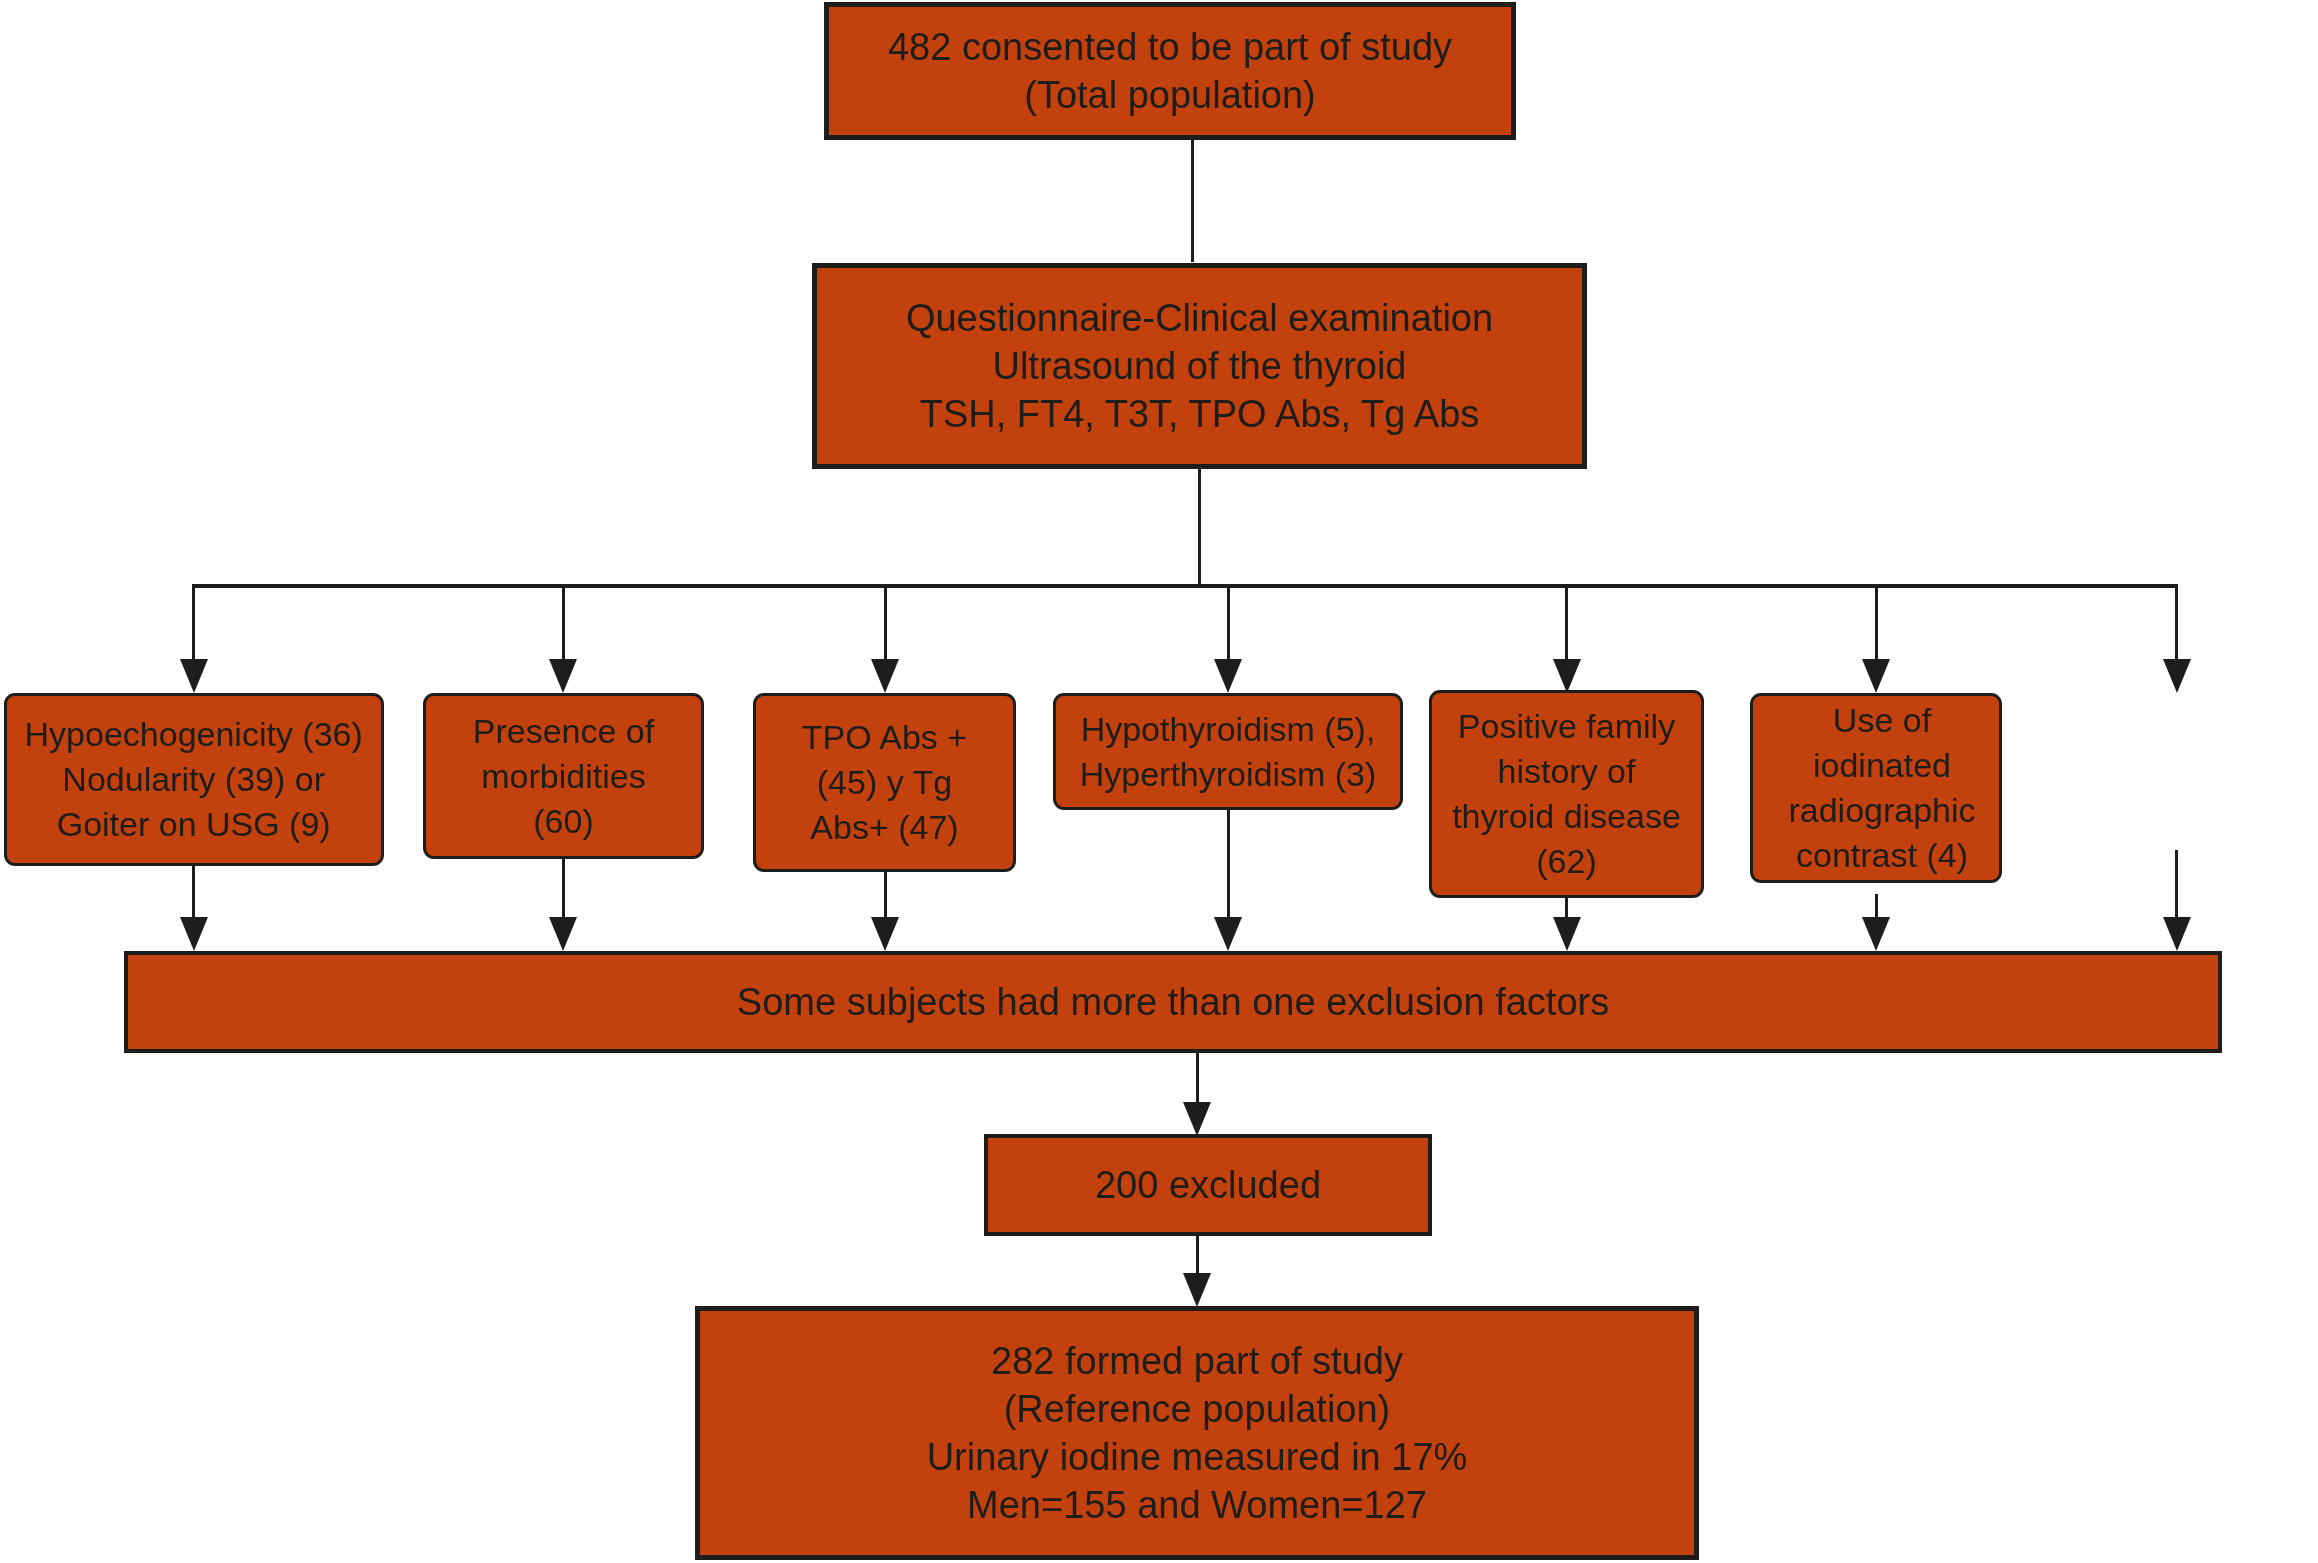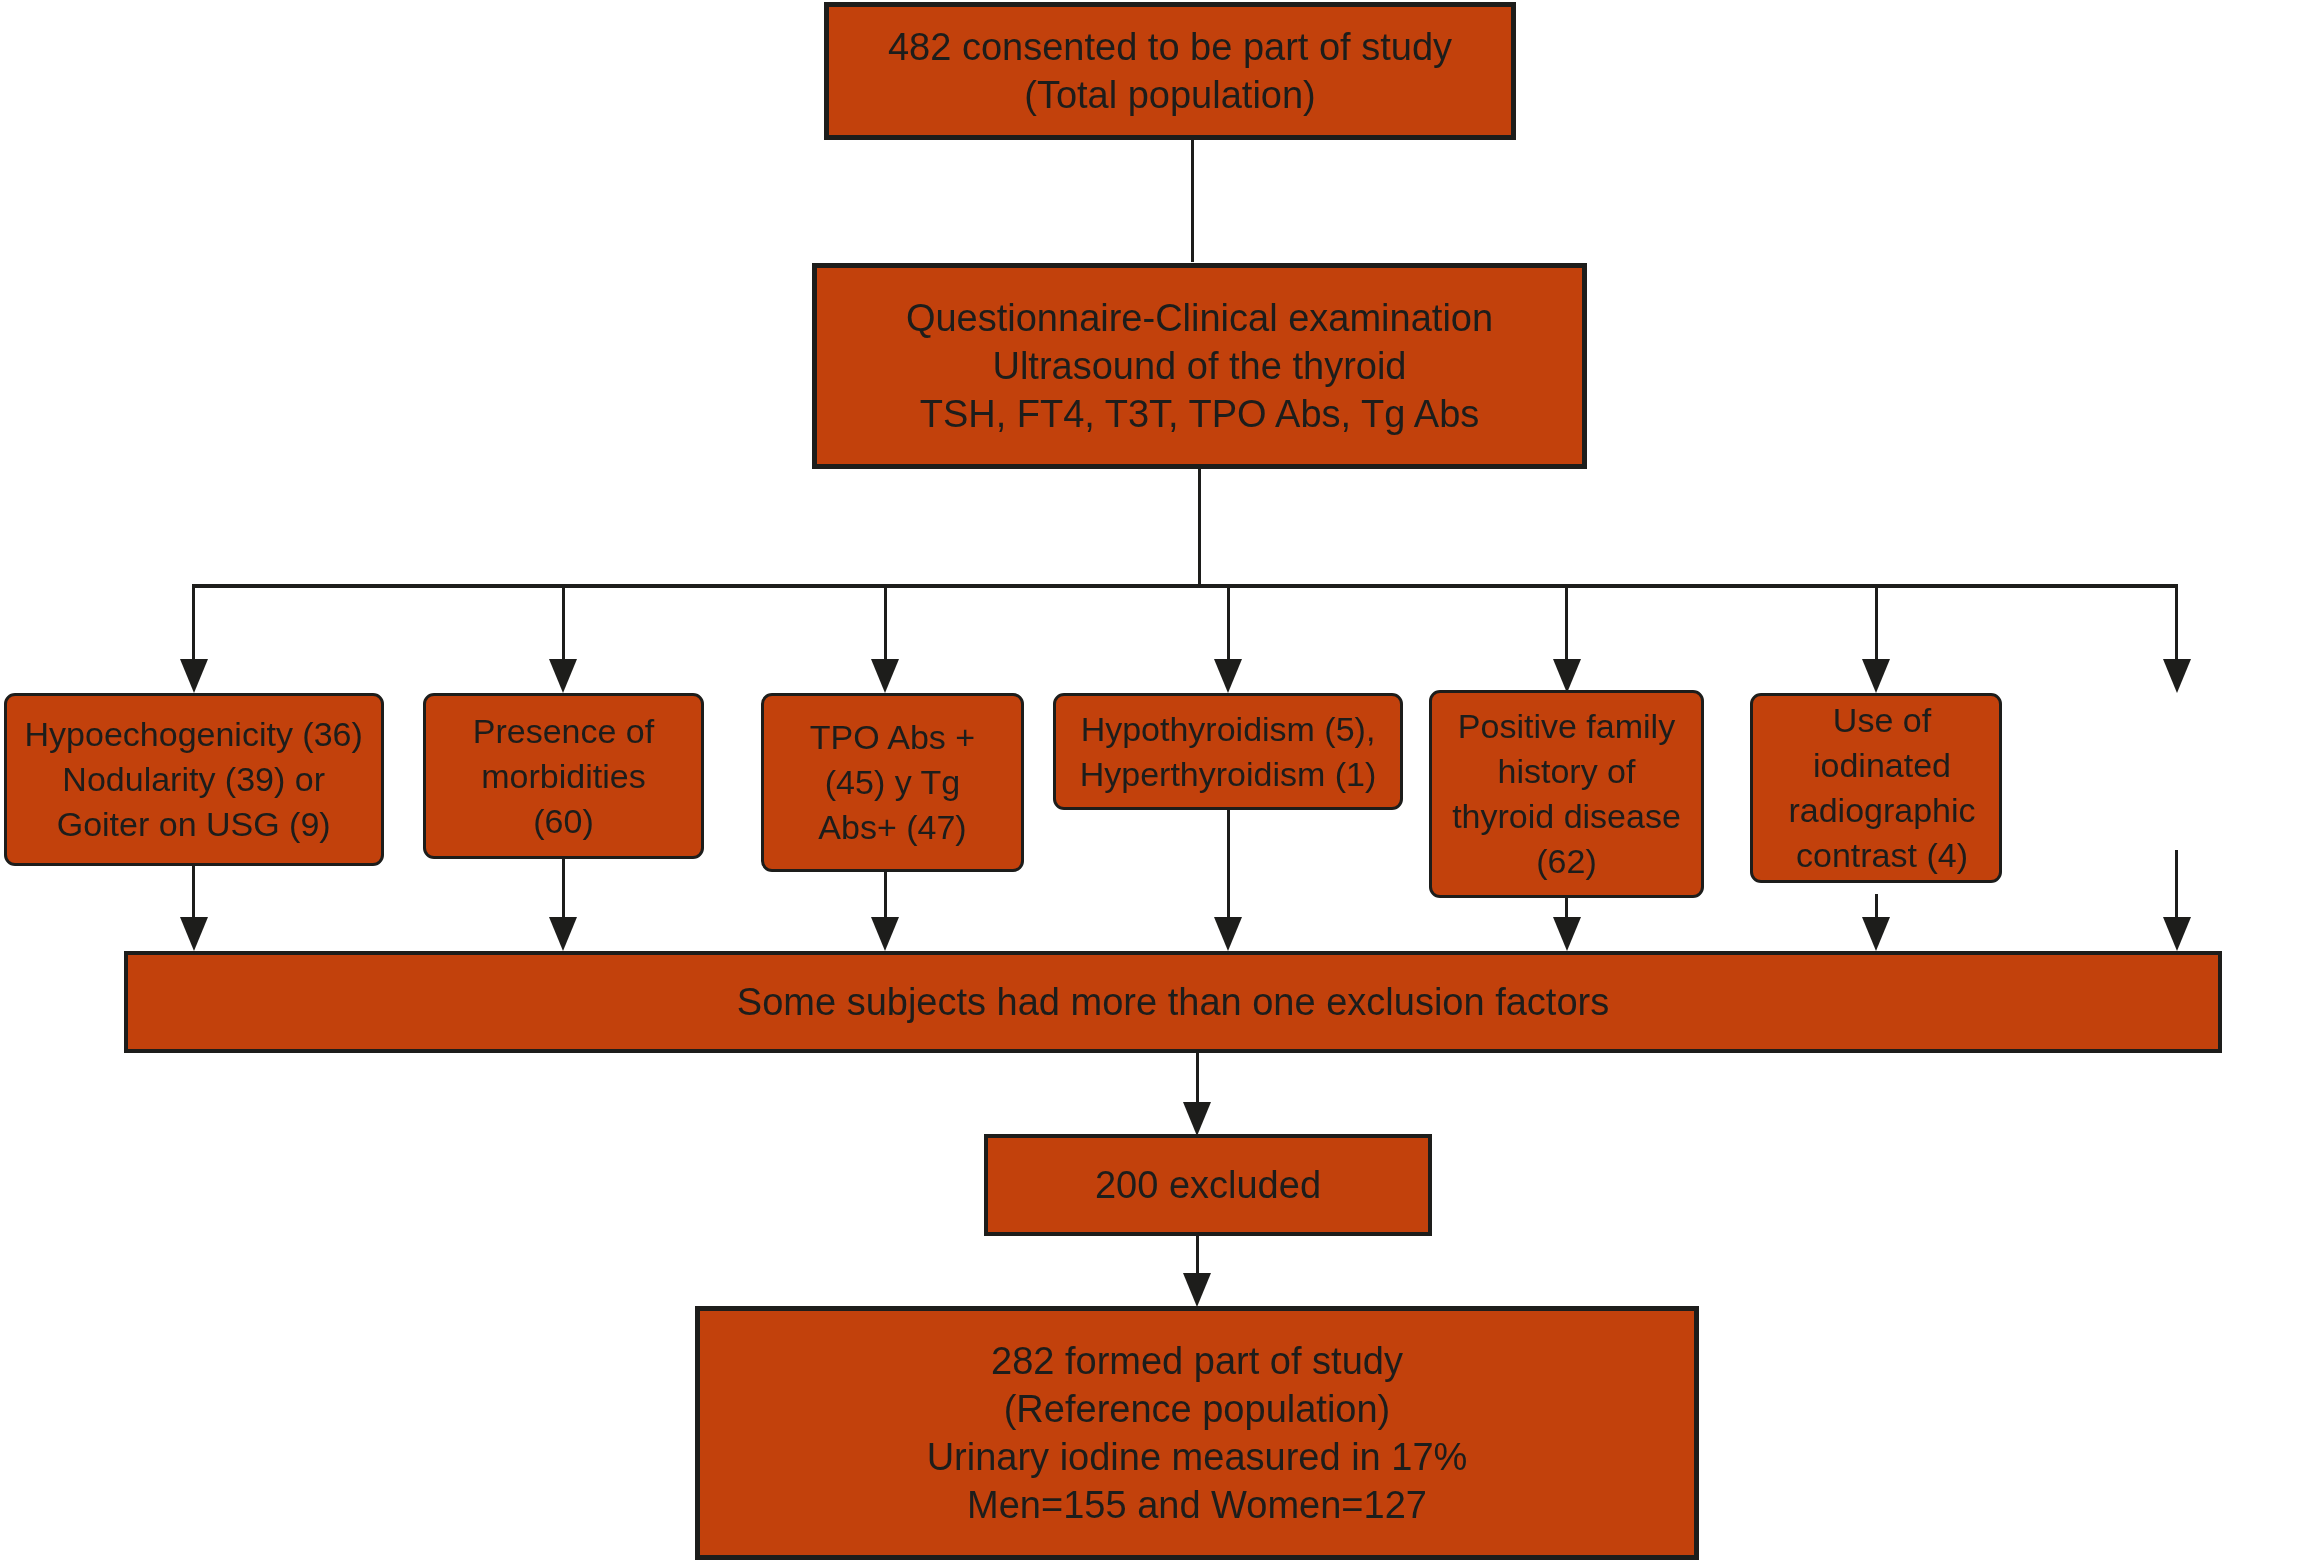--- a/index.html
+++ b/index.html
@@ -95,28 +95,28 @@
   <div class="box row-box" style="left:3.7px; top:693px; width:380px; height:173px;">
     <div class="label">Hypoechogenicity (36)
 Nodularity (39) or
 Goiter on USG (9)</div>
   </div>
   <div class="box row-box" style="left:423px; top:693px; width:281px; height:166px;">
     <div class="label">Presence of
 morbidities
 (60)</div>
   </div>
-  <div class="box row-box" style="left:753px; top:693px; width:263px; height:179px;margin-left:8px;">
+  <div class="box row-box" style="left:753px; top:693px; width:263px; height:179px;">
     <div class="label">TPO Abs +
 (45) y Tg
 Abs+ (47)</div>
   </div>
   <div class="box row-box" style="left:1053px; top:693px; width:350px; height:117px;">
     <div class="label">Hypothyroidism (5),
-Hyperthyroidism (1)</div>
+Hyperthyroidism (3)</div>
   </div>
   <div class="box row-box" style="left:1429px; top:690px; width:275px; height:208px;">
     <div class="label">Positive family
 history of
 thyroid disease
 (62)</div>
   </div>
   <div class="box row-box" style="left:1750px; top:693px; width:252px; height:190px;padding-left:12px;">
     <div class="label">Use of
 iodinated

